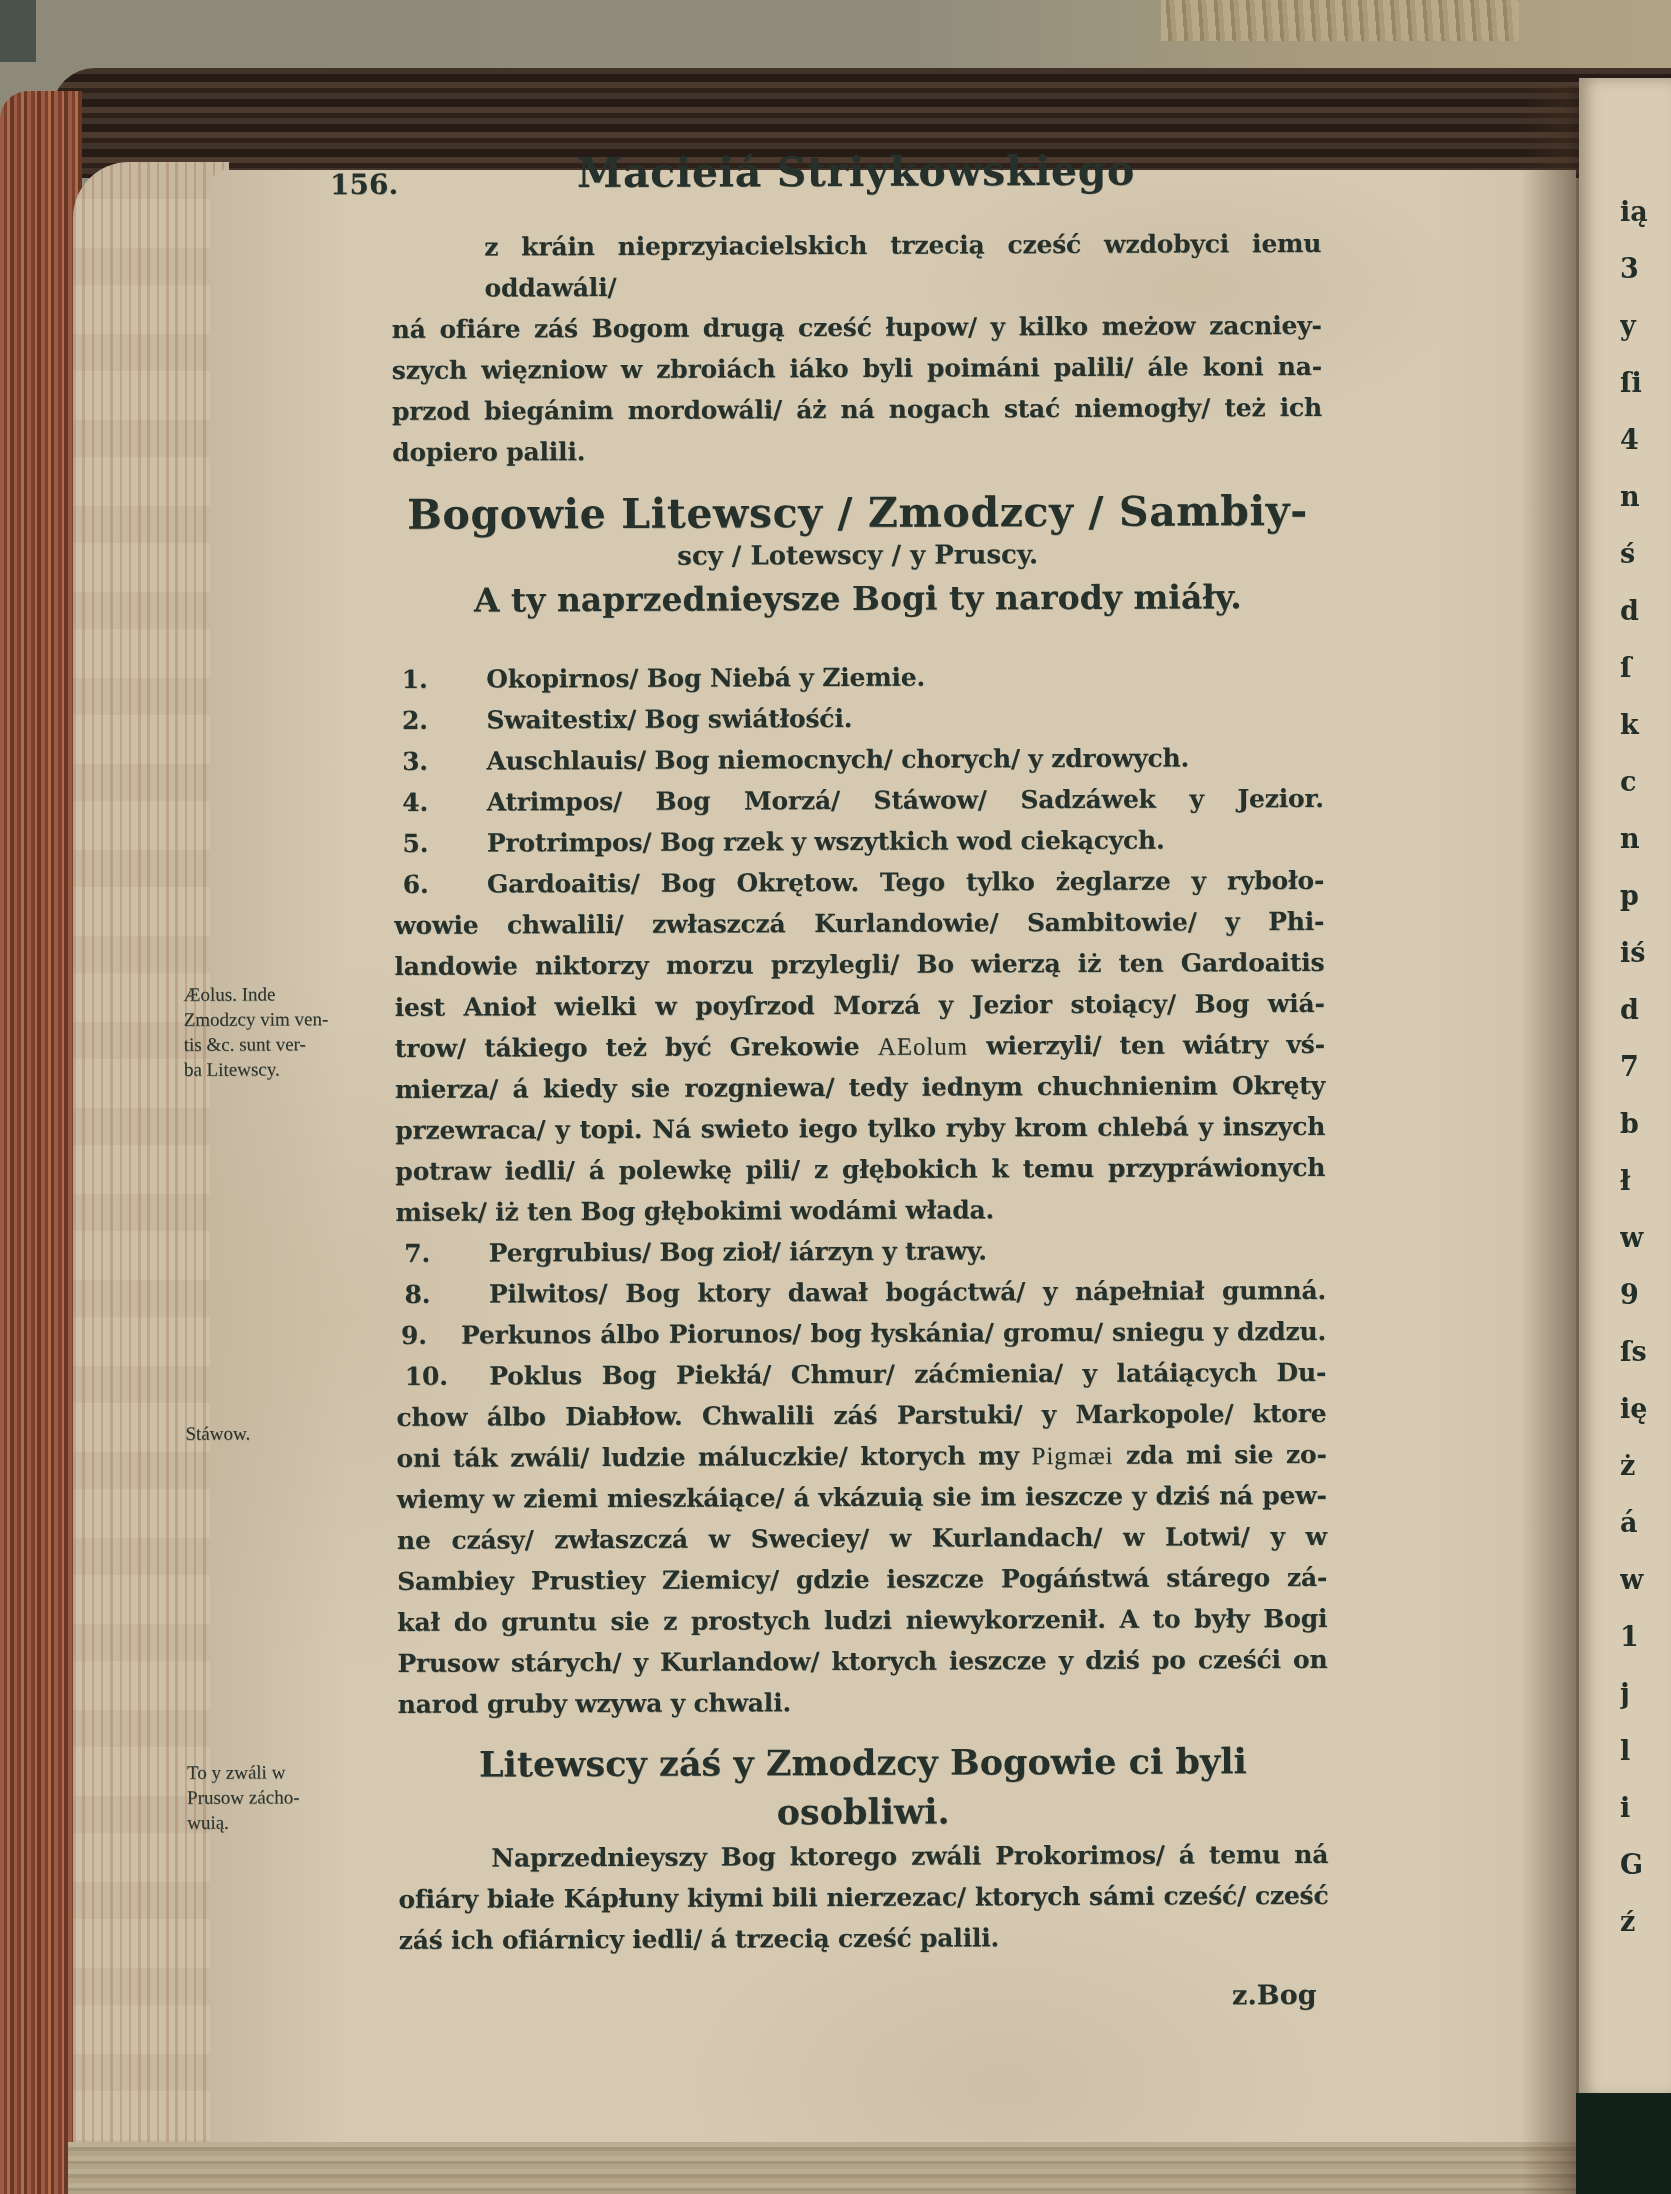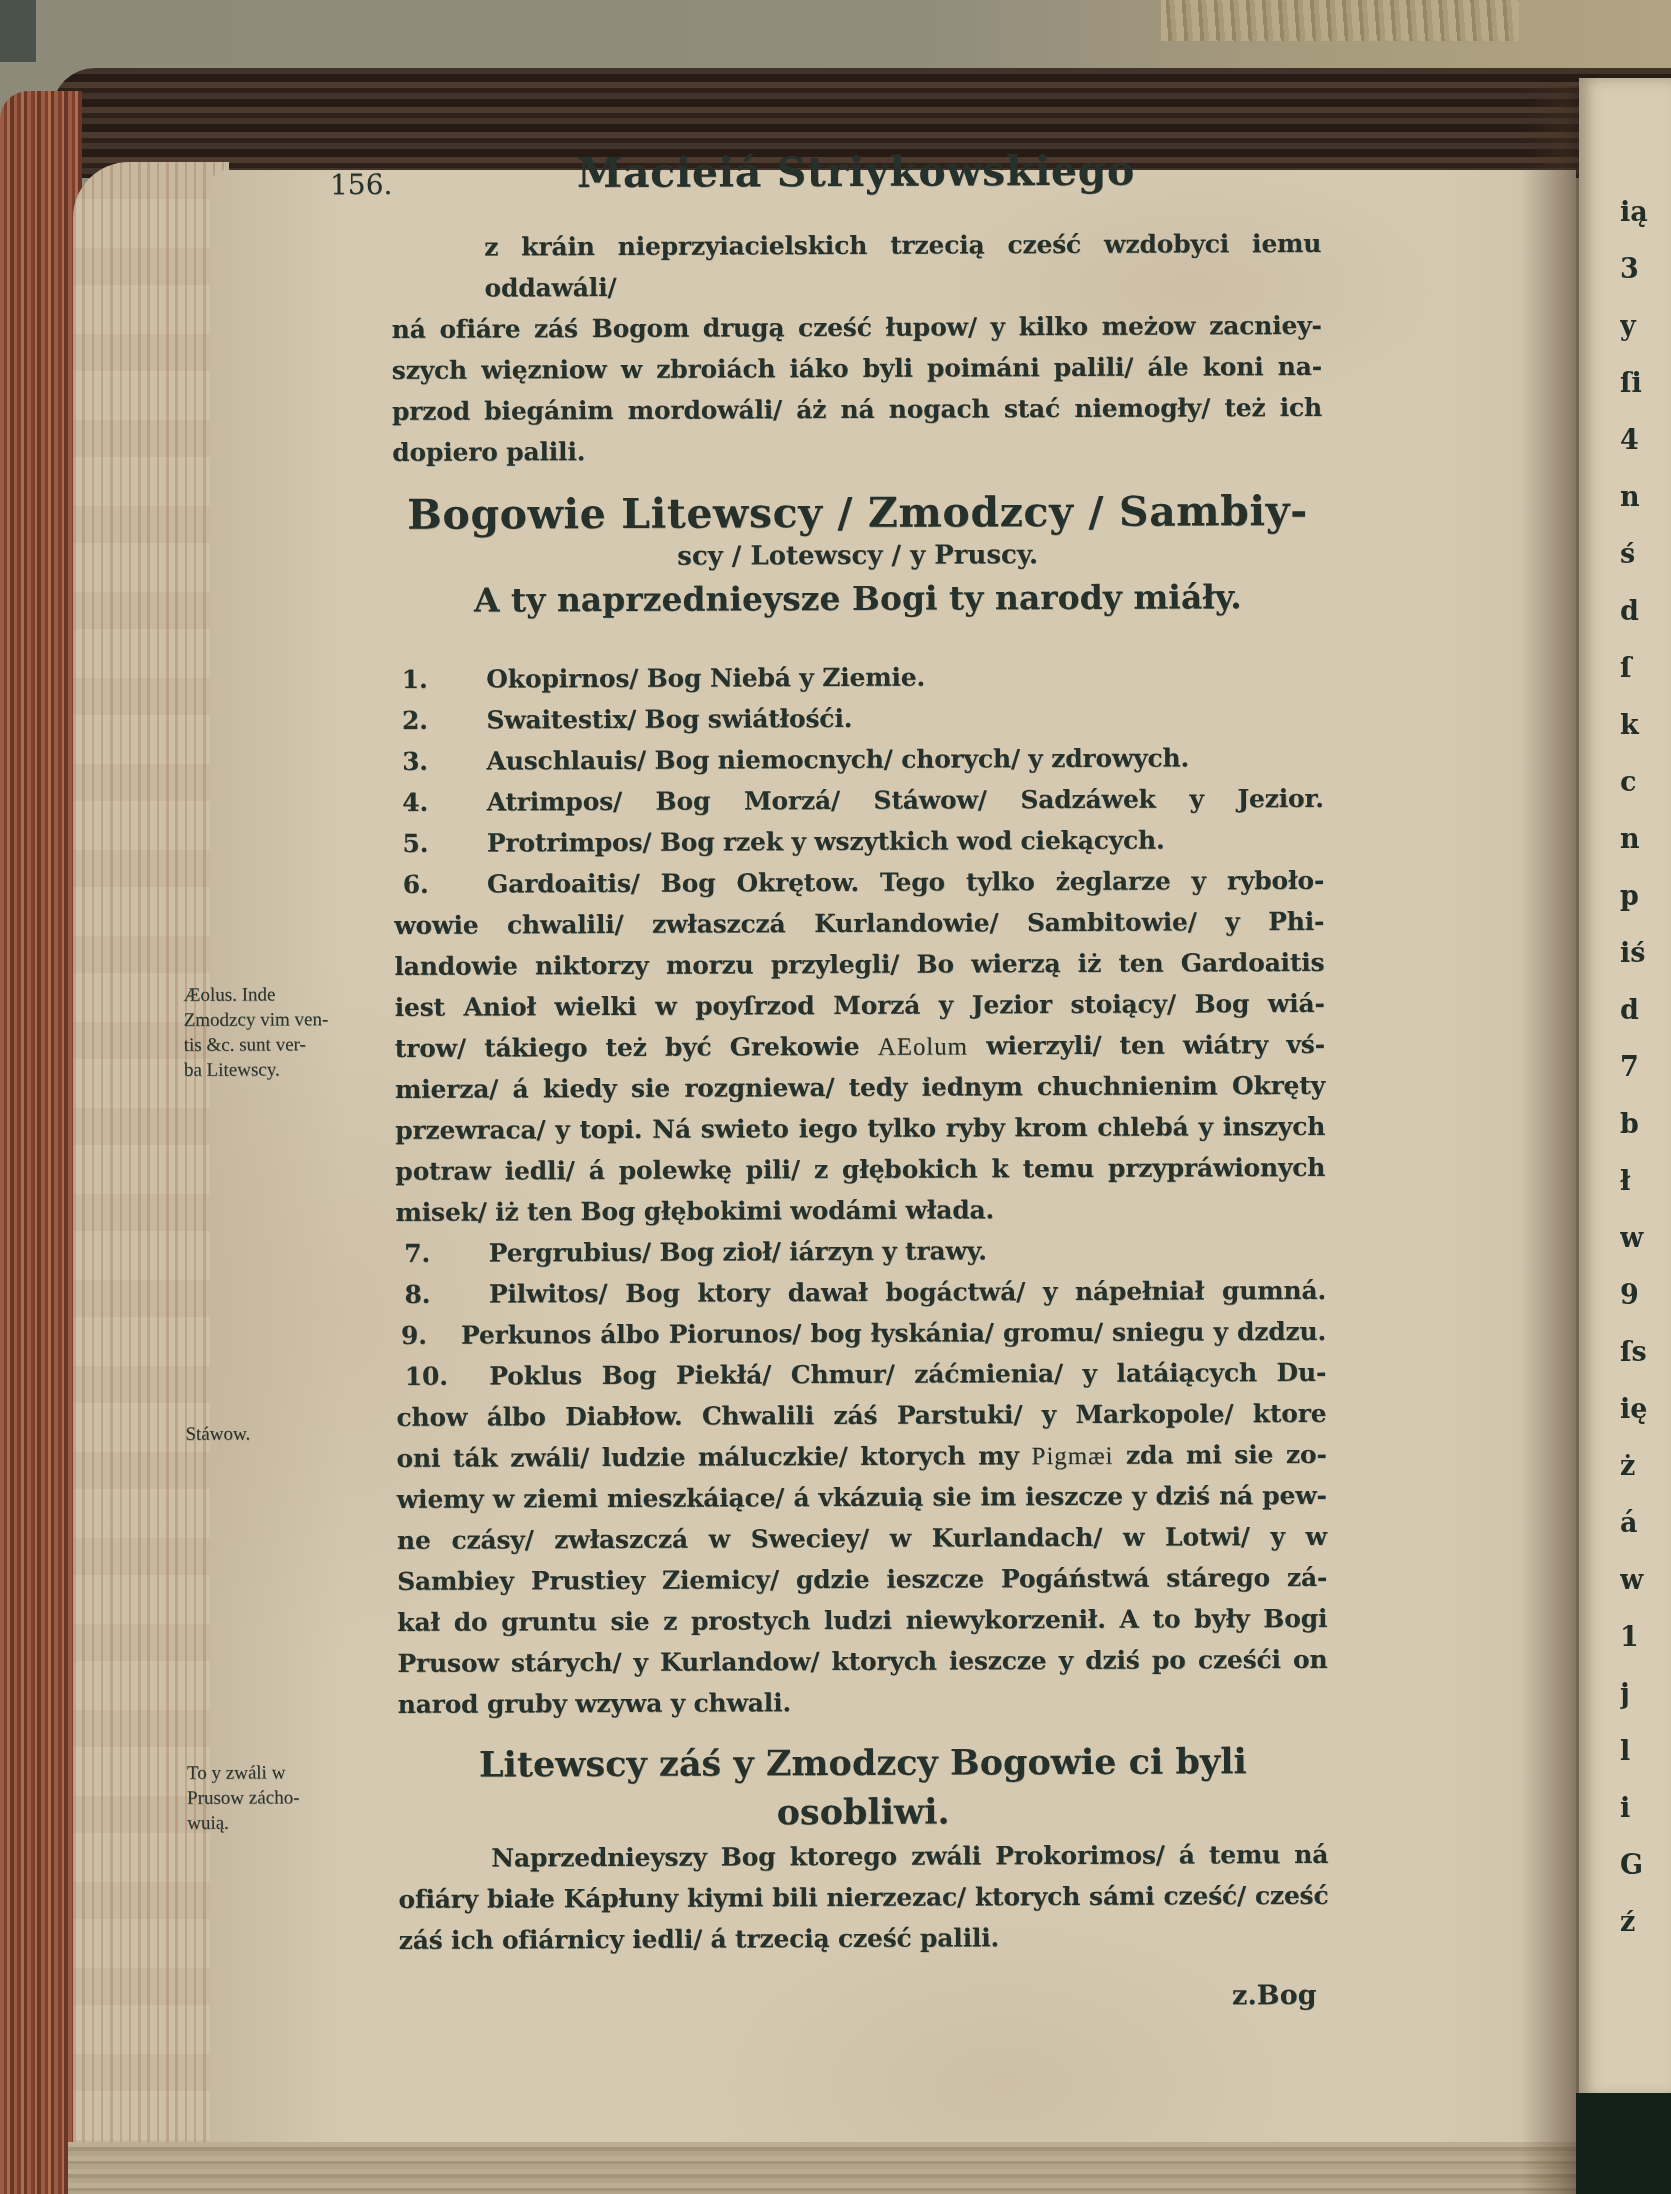--- a/index.html
+++ b/index.html
@@ -36,21 +36,21 @@
   .page-main{position:absolute;left:210px;top:170px;width:1366px;height:1974px;
              border-top-left-radius:16px;
              background-color:#d5c9b2;
              background-image:
                radial-gradient(ellipse 383px 185px at 72% 6%,rgba(150,120,80,.12),rgba(0,0,0,0) 70%),
                radial-gradient(ellipse 321px 507px at 10% 58%,rgba(160,130,90,.12),rgba(0,0,0,0) 70%),
                radial-gradient(ellipse 445px 259px at 58% 97%,rgba(140,110,75,.10),rgba(0,0,0,0) 70%),
                linear-gradient(90deg,rgba(120,95,65,.15),rgba(0,0,0,0) 10%,rgba(0,0,0,0) 90%,rgba(120,95,65,.08));}
   .print-layer{position:absolute;left:0;top:0;width:1672px;height:2194px;transform:rotate(-0.25deg);
                color:#26312b;text-shadow:0.4px 0.6px 0 rgba(32,44,38,.30);}
-  .page-number{position:absolute;left:334px;top:166px;font-size:28px;font-weight:normal;}
+  .page-number{position:absolute;left:334px;top:166px;font-size:28px;font-weight:bold;}
   .running-head{position:absolute;left:395px;top:148px;width:930px;text-align:center;
                 font-size:41px;font-weight:bold;letter-spacing:0.6px;}
   .text-col{position:absolute;left:395px;top:225px;width:930px;}
   .line{position:relative;line-height:41px;font-size:25px;font-weight:bold;letter-spacing:-0.2px;
         white-space:normal;text-align:left;}
   .line.j{text-align:justify;text-align-last:justify;}
   .line.ind{padding-left:93px;}
   .line.has-num{padding-left:93px;}
   .line.has-num-s{padding-left:65px;}
   .num{position:absolute;left:8.6px;top:0;}

